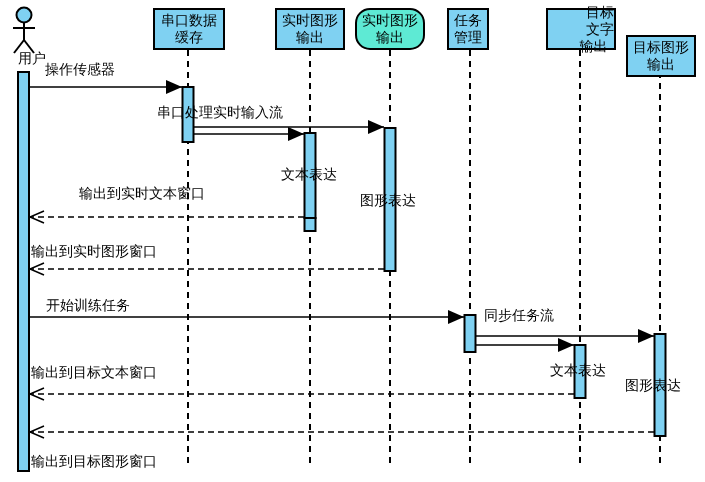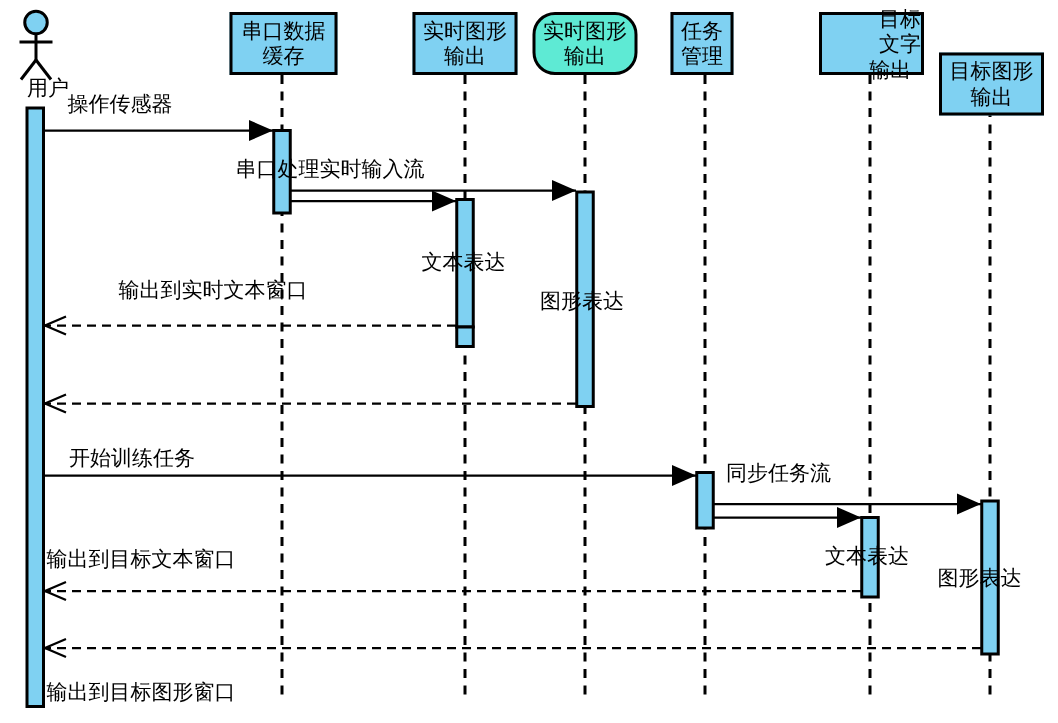--- a/index.html
+++ b/index.html
@@ -60,20 +60,21 @@
       <circle cx="24" cy="15" r="7.5" fill="#7FD1F2" stroke="#000000" stroke-width="2"></circle>
       <line x1="24" y1="22.5" x2="24" y2="40" stroke="#000000" stroke-width="2"></line>
       <line x1="13" y1="28" x2="35" y2="28" stroke="#000000" stroke-width="2"></line>
       <line x1="24" y1="40" x2="14" y2="53" stroke="#000000" stroke-width="2"></line>
       <line x1="24" y1="40" x2="34" y2="53" stroke="#000000" stroke-width="2"></line>
     </svg>
   <div class="layer" id="labels">
       <div class="msglabel" style="left: 45px; top: 61px;">操作传感器</div>
       <div class="msglabel" style="left: 157px; top: 104px;">串口处理实时输入流</div>
       <div class="msglabel" style="left: 38px; top: 185px; margin-left: 41px;">输出到实时文本窗口</div>
+      <div class="msglabel" style="left: 31px; top: 243px;">输出到实时图形窗口</div>
       <div class="msglabel" style="left: 46px; top: 297px;">开始训练任务</div>
       <div class="msglabel" style="left: 484px; top: 307px;">同步任务流</div>
       <div class="msglabel" style="left: 31px; top: 364px;">输出到目标文本窗口</div>
       <div class="msglabel" style="left: 31px; top: 409px; margin-top: 44px;">输出到目标图形窗口</div>
       <div class="actorlabel" style="left: 18px; top: 50px;">用户</div>
       <div class="pbox" style="left: 153px; top: 8px; width: 72px; height: 42px; background: rgb(127, 209, 242);">
         <div>串口数据</div>
         <div>缓存</div>
       </div>
       <div class="pbox" style="left: 275px; top: 8px; width: 70px; height: 42px; background: rgb(127, 209, 242);">

